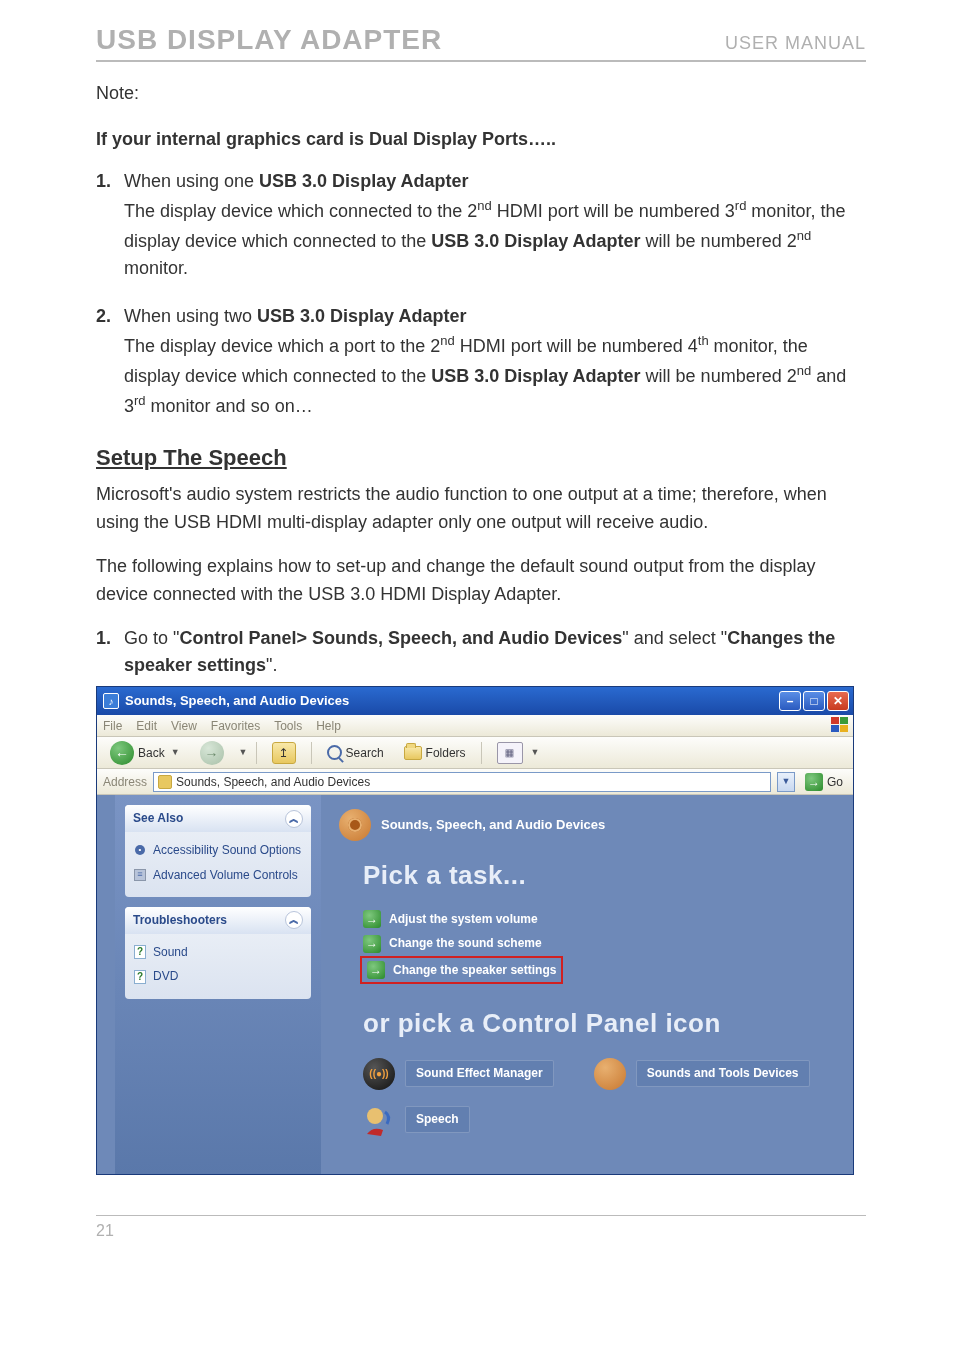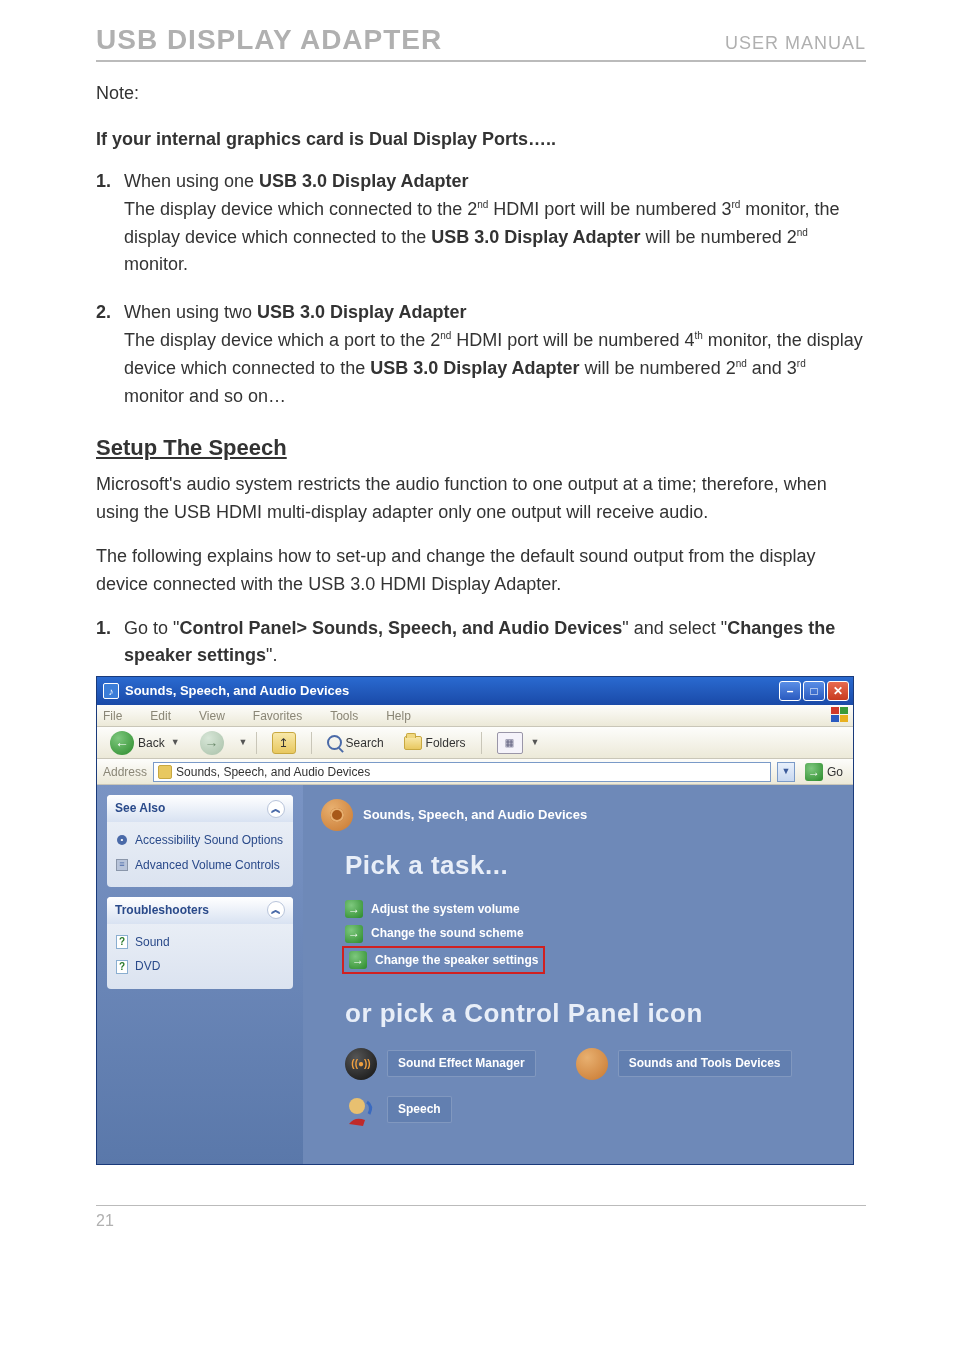--- a/index.html
+++ b/index.html
@@ -8,38 +8,38 @@
   .hdr { display: flex; justify-content: space-between; align-items: baseline; border-bottom: 2px solid #bbb; padding-bottom: 4px; margin-bottom: 18px; text-align: center; }
   .hdr-left { font-size: 28px; font-weight: 700; letter-spacing: 1px; color: #b0b0b0; }
   .hdr-right { font-size: 18px; color: #b0b0b0; letter-spacing: 1px; }
   .body-text { font-size: 18px; line-height: 1.55; color: #333; }
   .note { margin-top: 6px; margin-bottom: 18px; }
   .bold { font-weight: 700; }
   .ol { margin-top: 14px; }
   .li { display: flex; margin-bottom: 20px; }
   .li .num { width: 28px; flex: 0 0 28px; font-weight: 700; }
   .li .txt { flex: 1; }
-  sup { font-size: 10px; vertical-align: super; }
+  sup { font-size: 13px; vertical-align: super; }
   .h2 { font-size: 22px; font-weight: 700; text-decoration: underline; margin-top: 8px; margin-bottom: 6px; }
   .para { margin-bottom: 16px; }
   .footer-divider { border-top: 1px solid #bbb; margin-top: 40px; }
   .page-num { color: #b0b0b0; font-size: 16px; margin-top: 6px; }
 
   
   .win { width: 758px; border: 1px solid #1a3a7a; background: #ece9d8; font-family: Tahoma, Arial, sans-serif; font-size: 12px; margin-top: 6px; }
   .titlebar { height: 28px; background: linear-gradient(#2a6ad0,#1a4aa8); display: flex; align-items: center; padding: 0 4px 0 6px; color: #fff; font-weight: 700; }
   .titlebar .app-icon { width: 16px; height: 16px; background: #3b7dd8; border: 1px solid #fff; border-radius: 2px; margin-right: 6px; display:inline-flex; align-items:center; justify-content:center; font-size:10px;}
   .titlebar .title { flex: 1; font-size: 13px; }
   .winbtns { display: flex; gap: 2px; }
   .winbtn { width: 22px; height: 20px; border: 1px solid #fff; border-radius: 3px; display: inline-flex; align-items: center; justify-content: center; color: #fff; font-weight: 700; font-size: 12px; }
   .winbtn.min { background: linear-gradient(#5a8ee6,#2a5abf); }
   .winbtn.max { background: linear-gradient(#5a8ee6,#2a5abf); }
   .winbtn.close { background: linear-gradient(#e86b50,#c83a20); }
 
-  .menubar { height: 22px; background: linear-gradient(#fdfdfb,#ece9d8); border-bottom: 1px solid #c9c6b8; display: flex; align-items: center; padding: 0 6px; color: #8a8676; gap: 28px; position: relative; }
+  .menubar { height: 22px; background: linear-gradient(#fdfdfb,#ece9d8); border-bottom: 1px solid #c9c6b8; display: flex; align-items: center; padding: 0 6px; color: #8a8676; gap: 14px; position: relative; }
   .menubar .flag { position: absolute; right: 4px; top: 2px; width: 18px; height: 16px; }
   .flag svg { width: 18px; height: 16px; }
 
   .toolbar { height: 32px; background: linear-gradient(#fdfdfb,#ece9d8); border-bottom: 1px solid #c9c6b8; display: flex; align-items: center; padding: 0 6px; gap: 6px; }
   .tbtn { display: inline-flex; align-items: center; gap: 4px; padding: 2px 6px; border: 1px solid transparent; border-radius: 3px; }
   .icon-circle { width: 24px; height: 24px; border-radius: 50%; display: inline-flex; align-items: center; justify-content: center; color: #fff; font-weight: 700; font-size: 14px; }
   .back-c { background: radial-gradient(circle at 35% 30%, #7ec87e, #2a8a2a); }
   .fwd-c { background: radial-gradient(circle at 35% 30%, #d7e6d7, #a8c0a8); color:#6b8a6b; }
   .dropdown-caret { font-size: 9px; color: #555; margin-left: 2px; }
   .sep-v { width: 1px; height: 22px; background: #c9c6b8; margin: 0 2px; }
@@ -52,21 +52,21 @@
   .vsep .dropdown-caret{ margin-left:4px;}
 
   .addrbar { height: 26px; background: linear-gradient(#fdfdfb,#ece9d8); border-bottom: 1px solid #c9c6b8; display: flex; align-items: center; padding: 0 6px; gap: 6px; }
   .addrbar .lbl { color: #8a8676; }
   .addrfield { flex: 1; height: 20px; background: #fff; border: 1px solid #7a9ac8; display: flex; align-items: center; padding: 0 4px; gap: 4px; }
   .addrfield .ic { width:14px; height:14px; background:#e8c860; border:1px solid #c8a840; border-radius:2px; }
   .addr-dd { width:18px; height:20px; border:1px solid #7a9ac8; background: linear-gradient(#e8f0fb,#c8d8f0); display:inline-flex; align-items:center; justify-content:center; font-size:9px; color:#3a5a9a;}
   .go-btn { display:inline-flex; align-items:center; gap:4px; padding:0 4px; }
   .go-sq { width:18px; height:18px; background: radial-gradient(circle at 35% 30%, #7ec87e, #2a8a2a); border-radius:3px; display:inline-flex; align-items:center; justify-content:center; color:#fff; font-weight:700; }
 
-  .content-area { display: flex; background: #6e89b8; }
+  .content-area { display: flex; background: #6e89b8; padding-left: 18px; }
   .leftpane { width: 206px; padding: 10px; display: flex; flex-direction: column; gap: 10px; background: linear-gradient(#7a94c4,#5a78aa); }
   .panel { background: linear-gradient(#eef2f8,#dbe3f0); border-radius: 4px; overflow: hidden; }
   .panel-hd { display:flex; align-items:center; justify-content:space-between; padding:4px 8px; background: linear-gradient(#fff,#d8e2f2); color:#2a4a8a; font-weight:700; }
   .collapse-btn { width:18px; height:18px; border:1px solid #b8c4da; border-radius:50%; background:#fff; display:inline-flex; align-items:center; justify-content:center; font-size:10px; color:#4a6aa8; line-height:1;}
   .panel-body { padding: 6px 8px 10px 8px; color:#2a4a8a; }
   .panel-item { display:flex; align-items:center; gap:6px; padding:3px 0; font-size:12px; }
   .pi-ic { width:14px; height:14px; display:inline-flex; align-items:center; justify-content:center; font-size:11px; }
   .ic-dot { width:10px;height:10px;border-radius:50%;background:#4a6aa8;color:#fff;display:inline-flex;align-items:center;justify-content:center;font-size:8px;}
   .ic-sq { width:12px;height:12px;background:#b8c4da;border:1px solid #8a96aa;display:inline-flex;align-items:center;justify-content:center;font-size:9px;color:#4a6aa8;}
   .ic-q { width:12px;height:14px;background:#fff;border:1px solid #8aaed0;display:inline-flex;align-items:center;justify-content:center;font-size:10px;color:#2a7a2a;font-weight:700;}

